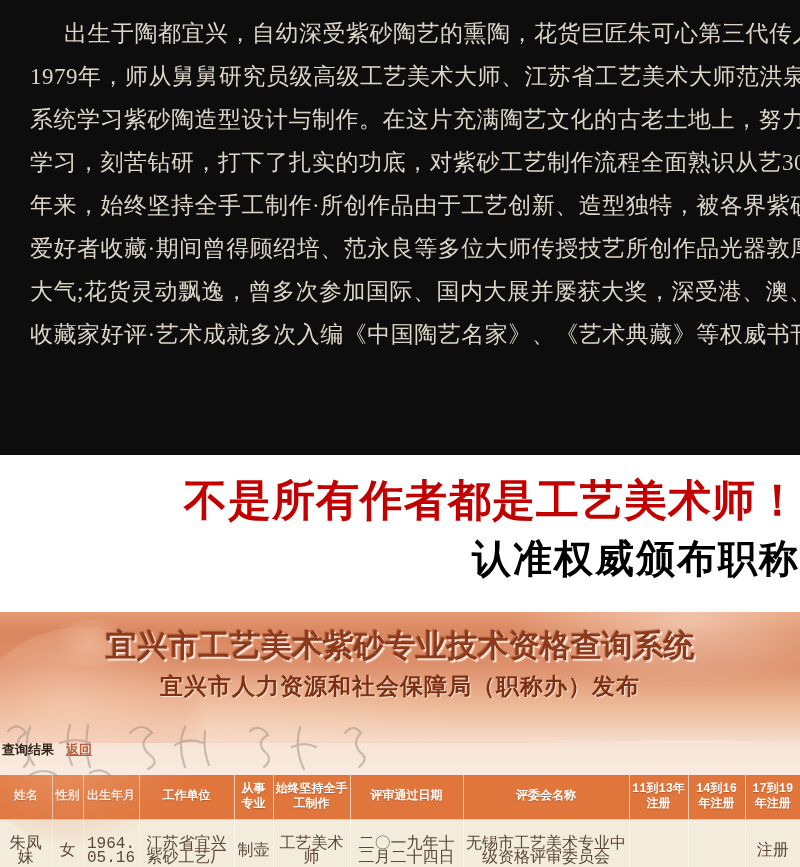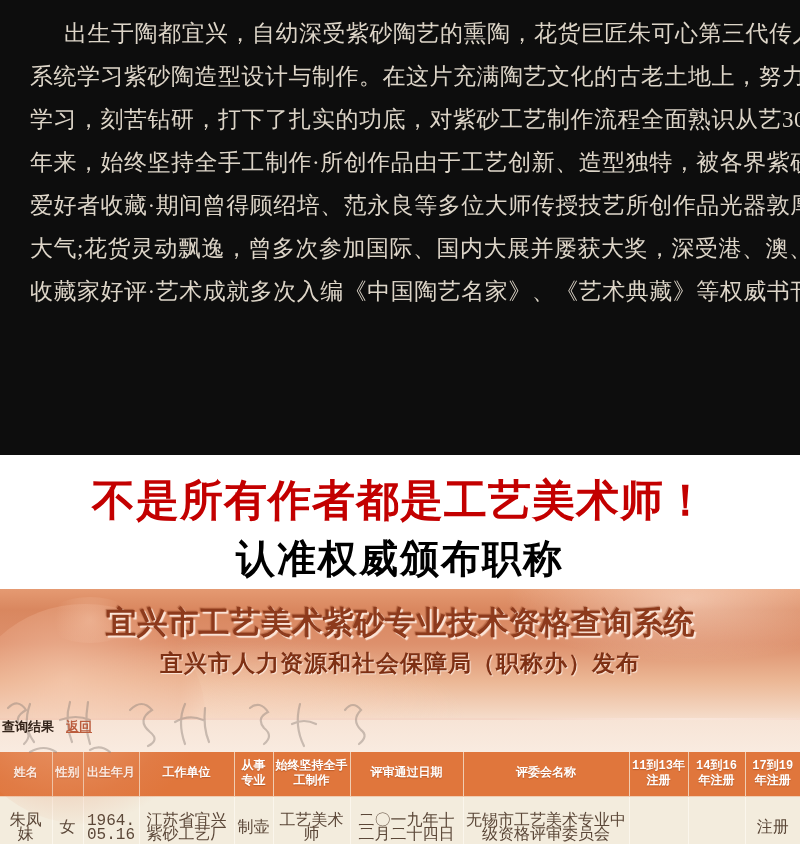--- a/index.html
+++ b/index.html
@@ -7,21 +7,21 @@
         font-family:"Liberation Sans","DejaVu Sans",sans-serif;background:#fff;}
 
   
   .bio{width:800px;height:455px;background:#0d0d0d;box-sizing:border-box;
        padding:12px 45px 0 30px;overflow:hidden;}
   .bio-line{color:#ddd5c8;font-family:"Liberation Serif","DejaVu Serif",serif;
             font-size:23px;line-height:43px;white-space:nowrap;letter-spacing:.5px;}
   .bio-line.indent{text-indent:34px;}
 
   
-  .claim{width:800px;height:134px;background:#ffffff;text-align:center;box-sizing:border-box;
+  .claim{width:800px;height:157px;background:#ffffff;text-align:right;box-sizing:border-box;
          overflow:hidden;border-radius:19px;}
   .claim-red{margin-top:22px;font-family:"Liberation Serif","DejaVu Serif",serif;
              font-weight:bold;font-size:43px;line-height:48px;color:#c30000;letter-spacing:1px;}
   .claim-black{margin-top:13px;font-family:"Liberation Serif","DejaVu Serif",serif;
                font-weight:bold;font-size:39px;line-height:42px;color:#000;letter-spacing:2px;}
 
   
   .portal{position:relative;width:800px;height:255px;overflow:hidden;}
 
   .banner{position:relative;width:800px;height:131px;box-sizing:border-box;text-align:center;
@@ -64,20 +64,21 @@
 
   .footer-strip{width:800px;height:14px;background:#f8ede9;}
 </style>
 </head>
 <body>
 
 <div class="page">
 
   <section class="bio">
     <div class="bio-line indent">出生于陶都宜兴，自幼深受紫砂陶艺的熏陶，花货巨匠朱可心第三代传人。</div>
+    <div class="bio-line">1979年，师从舅舅研究员级高级工艺美术大师、江苏省工艺美术大师范洪泉</div>
     <div class="bio-line">系统学习紫砂陶造型设计与制作。在这片充满陶艺文化的古老土地上，努力</div>
     <div class="bio-line">学习，刻苦钻研，打下了扎实的功底，对紫砂工艺制作流程全面熟识从艺30多</div>
     <div class="bio-line">年来，始终坚持全手工制作·所创作品由于工艺创新、造型独特，被各界紫砂</div>
     <div class="bio-line">爱好者收藏·期间曾得顾绍培、范永良等多位大师传授技艺所创作品光器敦厚、</div>
     <div class="bio-line">大气;花货灵动飘逸，曾多次参加国际、国内大展并屡获大奖，深受港、澳、台</div>
     <div class="bio-line">收藏家好评·艺术成就多次入编《中国陶艺名家》、《艺术典藏》等权威书刊、</div>
   </section>
 
   <section class="claim">
     <div class="claim-red">不是所有作者都是工艺美术师！</div>

